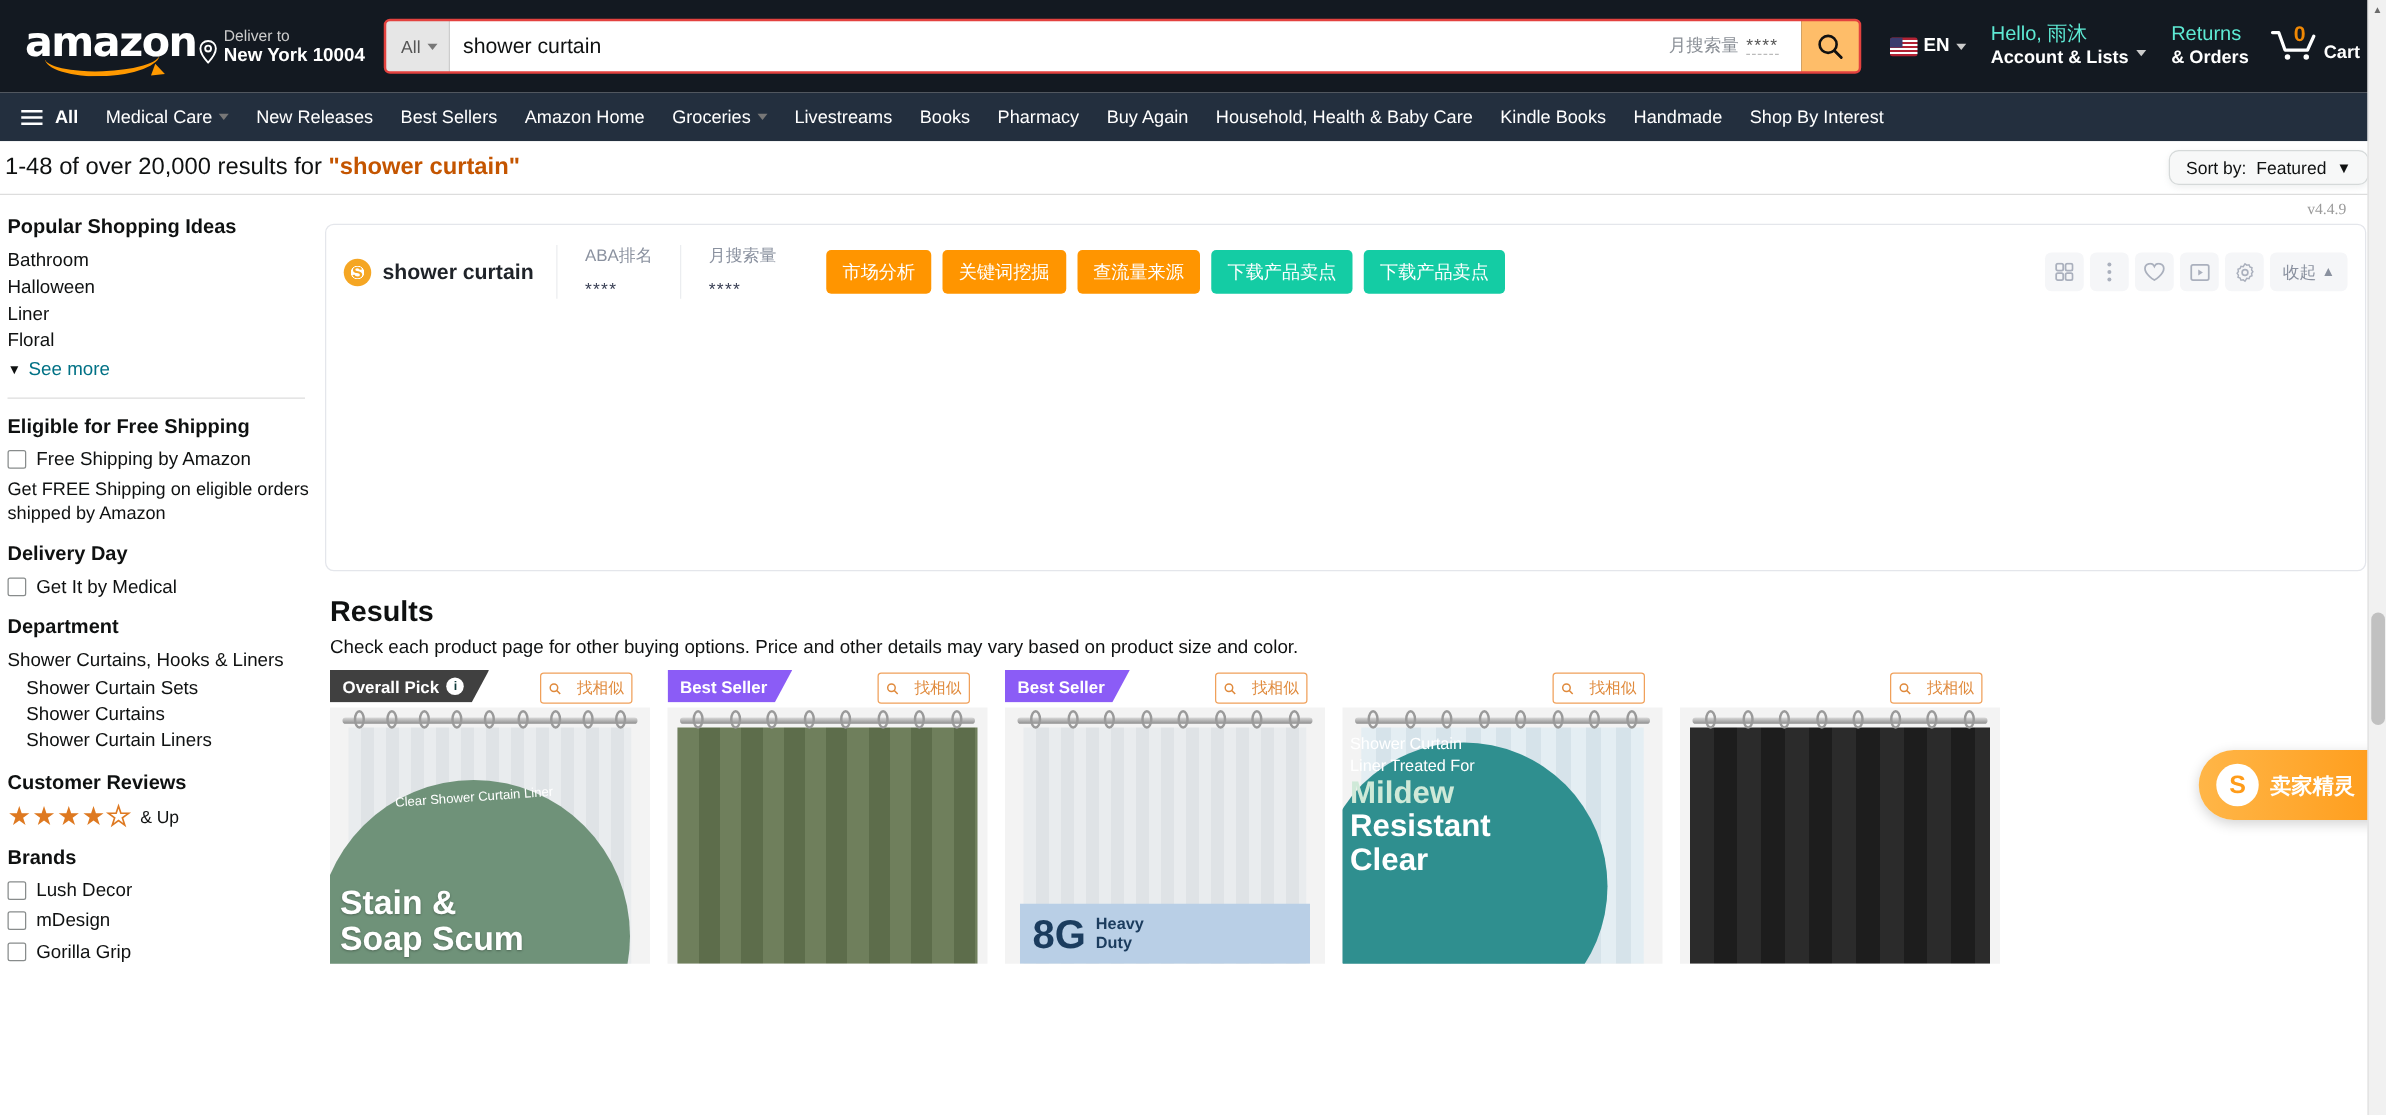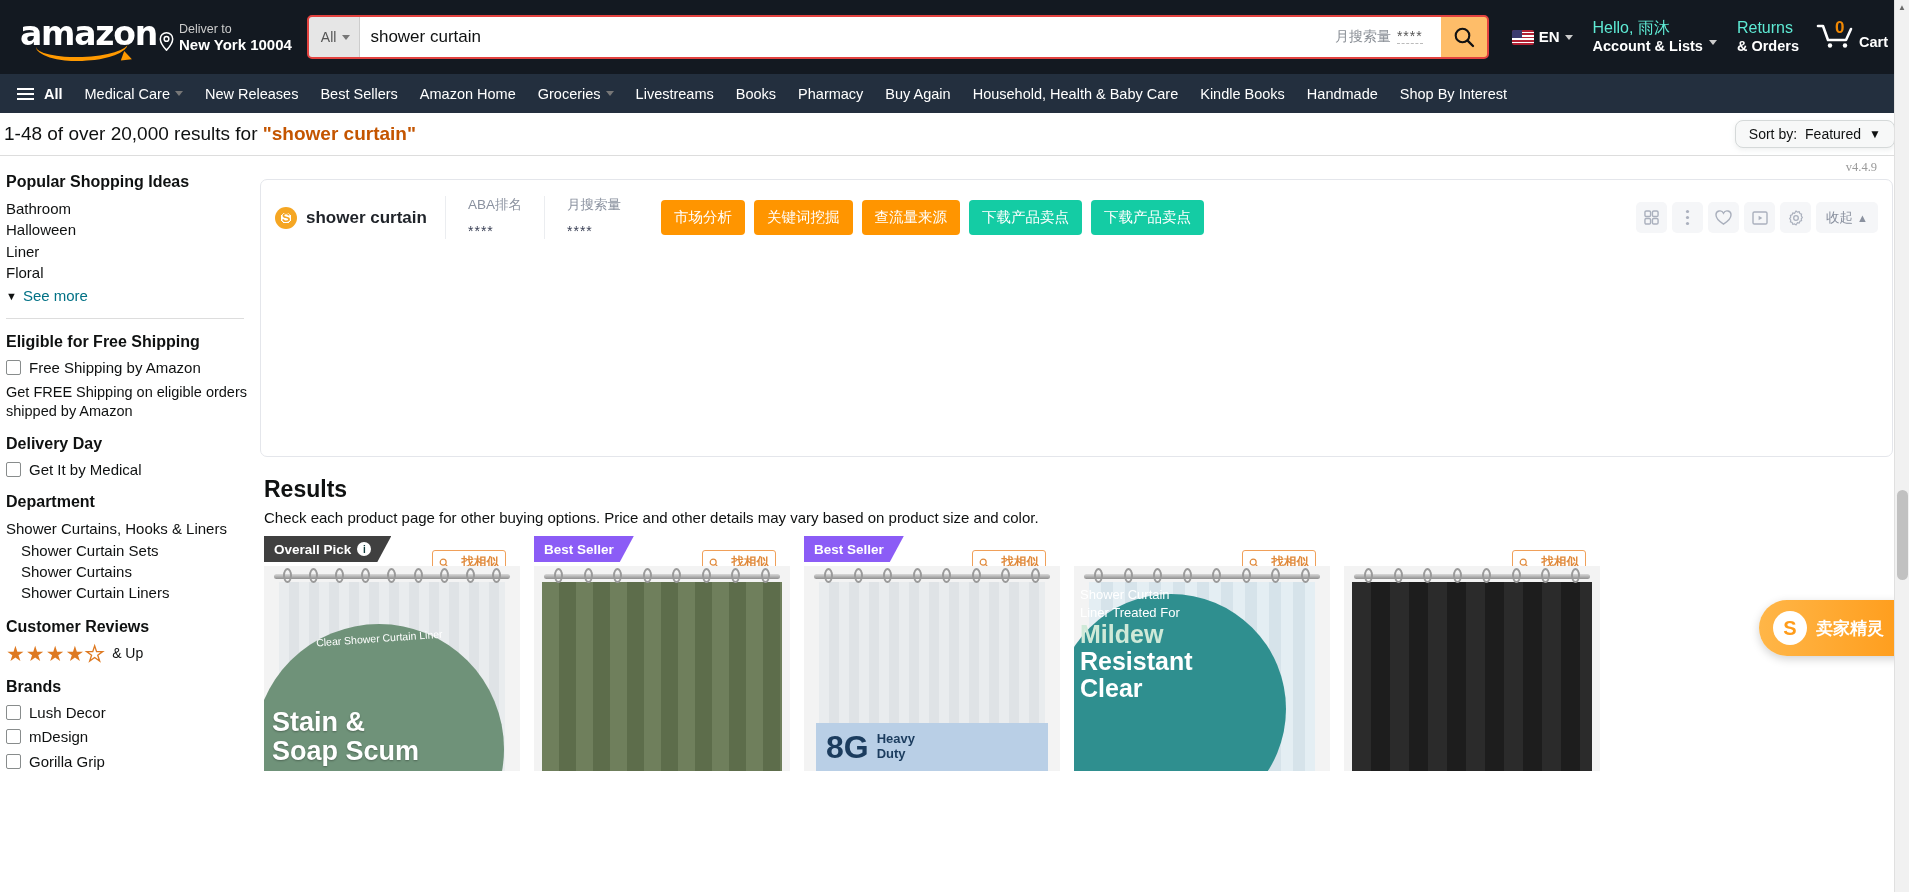--- a/index.html
+++ b/index.html
@@ -194,23 +194,23 @@
     padding: 0 20px 0 10px; gap:6px;
     clip-path: polygon(0 0, 100% 0, calc(100% - 14px) 100%, 0 100%);
   }
   .ribbon.dark { background:#404040; }
   .ribbon.orange { background:#8b5cf6; }
   .info-i {
     width:14px;height:14px;border-radius:50%;background:#fff;color:#0F3A3A;
     font-size:10px;font-weight:700;display:inline-flex;align-items:center;justify-content:center;
   }
   .sim-btn {
-    position:absolute; right:14px; top:14px; border:1px solid #f0a05a; color:#e08a3c;
+    position:absolute; right:14px; top:2px; border:1px solid #f0a05a; color:#e08a3c;
     background:#fff; border-radius:3px; font-size:12.5px; padding:3px 6px;
-    display:flex; align-items:center; gap:13px; cursor:pointer;font-weight:bold;
+    display:flex; align-items:center; gap:13px; cursor:pointer;
   }
   .card-img { height: 205px; margin-top:4px; position:relative; overflow:hidden; background:#f3f3f3;}
 
   
   .rod { position:absolute; left:4%; right:4%; top:8px; height:5px; background:linear-gradient(#d9d9d9,#8f8f8f); border-radius:3px;}
   .rings { position:absolute; left:4%; right:4%; top:2px; display:flex; justify-content:space-around;}
   .ring { width:9px;height:15px;border:2px solid #9a9a9a;border-radius:50%;background:transparent;}
   .curtain-clear { position:absolute; left:6%; right:6%; top:16px; bottom:0;
     background: repeating-linear-gradient(90deg,#e9ecee 0 10px,#dfe3e6 10px 20px); }
   .curtain-green { position:absolute; left:3%; right:3%; top:16px; bottom:0;

